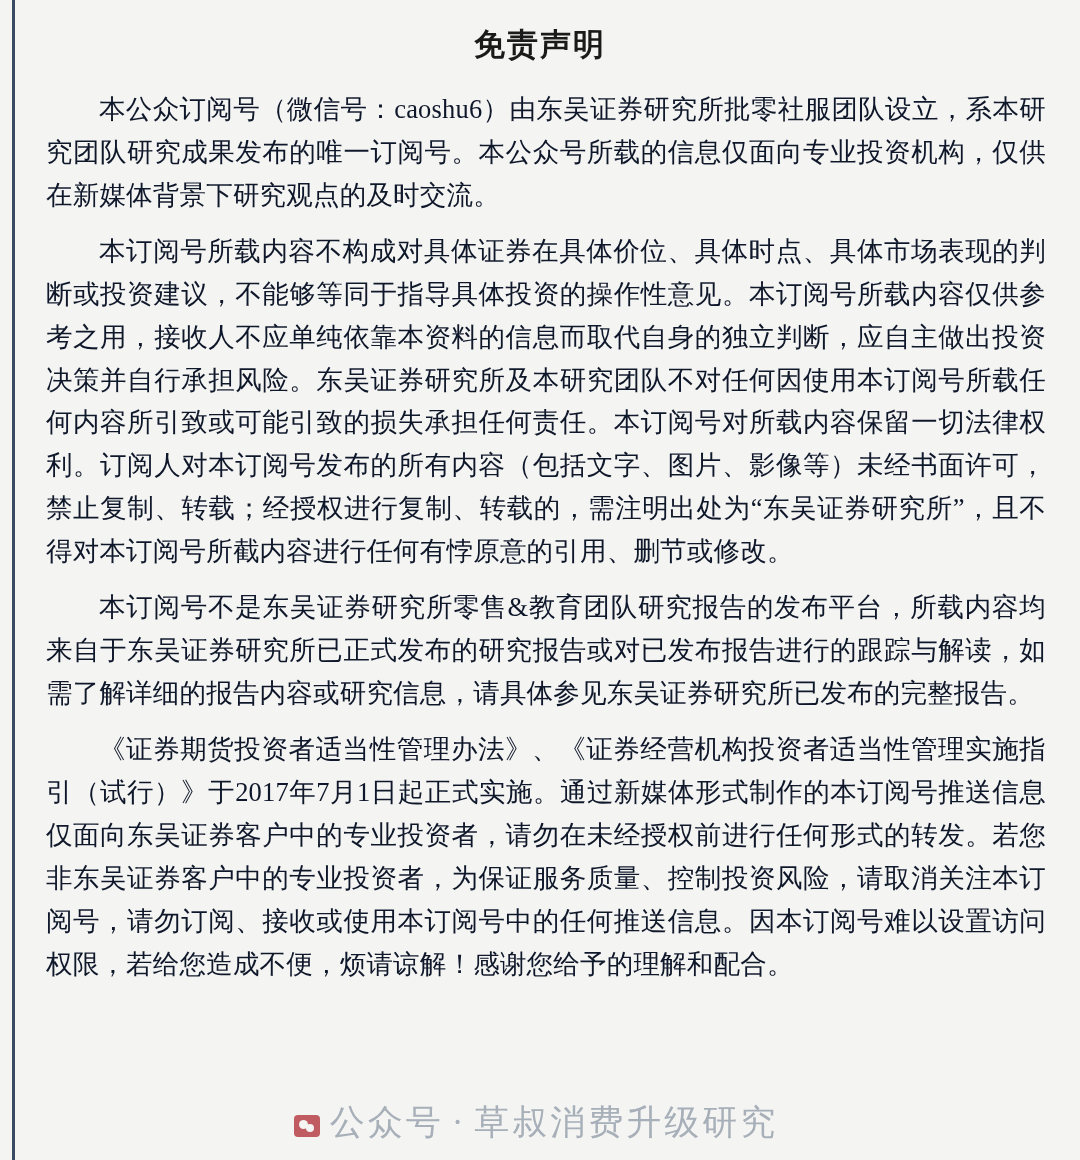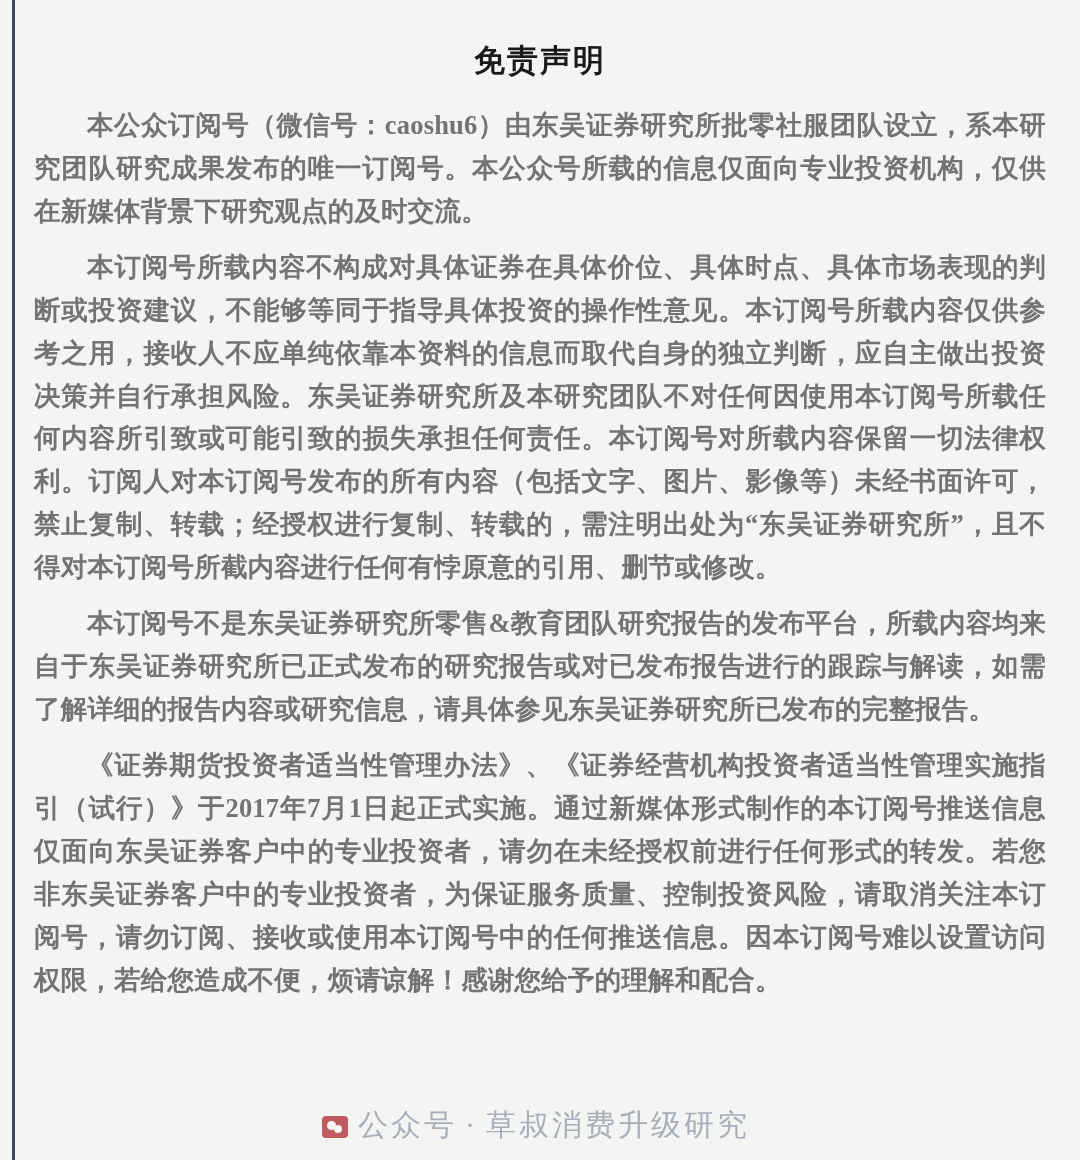--- a/index.html
+++ b/index.html
@@ -12,21 +12,21 @@
     background: #ffffff;
     font-family: "Liberation Serif", serif;
     overflow: hidden;
   }
   .page {
     position: relative;
     width: 1080px;
     height: 1160px;
     background: #f4f4f2;
     box-sizing: border-box;
-    padding: 28px 34px 0 34px;
+    padding: 12px 34px 0 34px;
   }
   .left-rule {
     position: absolute;
     left: 12px;
     top: 0;
     width: 3px;
     height: 1160px;
     background: #3a4a63;
   }
   .doc-title {
@@ -38,35 +38,34 @@
     margin: 12px 0 22px 0;
     font-family: "Liberation Serif", serif;
   }
   .doc-title.second {
     margin-top: 52px;
     margin-bottom: 22px;
   }
   p.para {
     font-size: 26.5px;
     line-height: 1.62;
-    color: #737373;
+    color: #0f172a;
     text-align: justify;
     text-justify: inter-ideograph;
-    margin: 0 0 13px 0;
+    margin: 0 0 13px 12px;
     text-indent: 2em;
     letter-spacing: 0.2px;
-    font-weight: bold;
   }
   .watermark {
     position: absolute;
     left: 0;
     right: 8px;
     bottom: 14px;
     text-align: center;
-    font-size: 30px;
+    font-size: 35px;
     color: #9aa3af;
     letter-spacing: 3px;
     opacity: 0.85;
     font-family: "Liberation Serif", serif;
     white-space: nowrap;
   }
   .wm-logo {
     display: inline-block;
     width: 26px;
     height: 22px;

